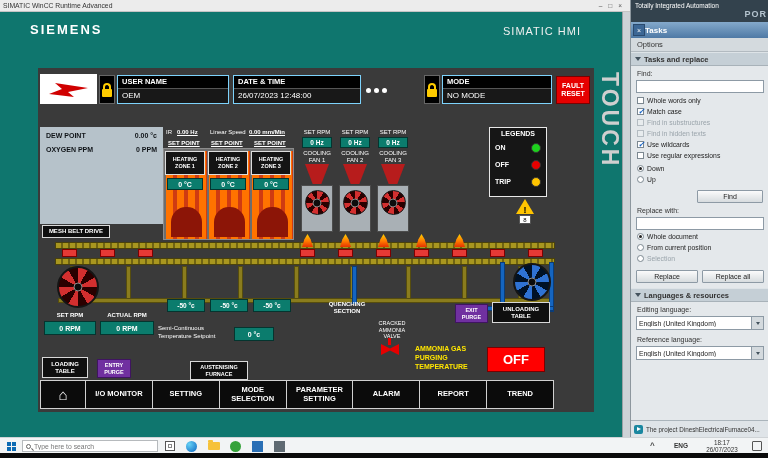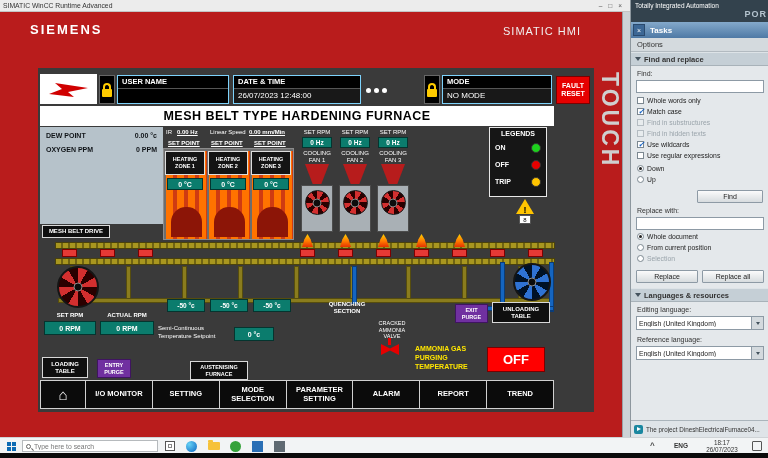--- a/index.html
+++ b/index.html
@@ -2,21 +2,21 @@
 <html><head>
 <meta charset="utf-8">
 <style>
 *{margin:0;padding:0;box-sizing:border-box}
 html,body{background:#222}
 #root{position:relative;width:768px;height:458px;background:#000;font-family:"Liberation Sans",sans-serif;overflow:hidden}
 
 
 #winbar{position:absolute;left:0;top:0;width:630px;height:12px;background:#ececec;border-bottom:1px solid #c4c4c4;display:flex;align-items:center;font-size:6.8px;color:#333;padding-left:3px}
 .winctrls{margin-left:auto;display:flex;gap:6px;padding-right:8px;font-size:6.5px;color:#555}
-#hmi{position:absolute;left:0;top:12px;width:622px;height:425px;background:#b91c1c}
+#hmi{position:absolute;left:0;top:12px;width:622px;height:425px;background:#0f766e}
 .vscroll{position:absolute;left:622px;top:12px;width:8px;height:425px;background:#cdd2d6;border-left:1px solid #9aa0a5}
 .siemens{position:absolute;left:30px;top:10px;color:#fff;font-size:13px;font-weight:bold;letter-spacing:2px}
 .simatic{position:absolute;left:503px;top:13px;color:#f0f0f0;font-size:11px;letter-spacing:1px}
 .touch{position:absolute;left:596px;top:60px;writing-mode:vertical-rl;color:#cfcfcf;font-size:23px;font-weight:bold;letter-spacing:3px}
 .side{position:absolute;left:563px;width:20px;height:20px;background:#141414;border:1px solid #9a9a9a;color:#fff;display:flex;align-items:center;justify-content:center;font-size:11px}
 .side.dim{border-color:#4a4a4a}
 
 
 #screen{position:absolute;left:38px;top:56px;width:556px;height:344px;background:#3a3a3a}
 .logo{position:absolute;left:2px;top:6px;width:57px;height:30px;background:#fff;display:flex;align-items:center;justify-content:center}
@@ -73,21 +73,21 @@
 .nav{flex:1;background:#0b0b0b;border:1px solid #d0d0d0;margin-left:-1px;color:#fff;font-size:7.5px;font-weight:bold;display:flex;align-items:center;justify-content:center;text-align:center;line-height:1.15;padding:0 2px}
 .nav.home{flex:0 0 46px;font-size:15px;margin-left:0}
 
 
 #tia{position:absolute;left:630px;top:0;width:138px;height:437px;background:#e4e8eb;border-left:1px solid #8d979e;color:#222}
 .tia-head{position:absolute;left:0;top:0;width:138px;height:22px;background:#33424d}
 .tia-head1{color:#fff;font-size:6.5px;padding:2px 0 0 4px;white-space:nowrap}
 .tia-head2{position:absolute;right:2px;top:9px;color:#b4c3ce;font-size:9px;font-weight:bold;letter-spacing:1px}
 .tia-tasks{position:absolute;left:0;top:22px;width:138px;height:16px;background:linear-gradient(#84a9cb,#4e79a5);display:flex;align-items:center}
 .tia-x{width:12px;height:12px;margin-left:2px;background:#3c6795;border:1px solid #2a4a6e;color:#fff;font-size:7px;display:flex;align-items:center;justify-content:center}
-.tia-tasks-t{color:#fff;font-weight:bold;font-size:8px;margin-left:5px}
+.tia-tasks-t{color:#fff;font-weight:bold;font-size:8px;}
 .tia-opt{position:absolute;left:0;top:38px;width:138px;height:14px;background:#d4dade;border-bottom:1px solid #b2bac0;line-height:14px;padding-left:6px;font-size:7.5px;color:#333}
 .tia-sect{position:absolute;left:0;width:138px;height:14px;background:#c5cfd6;border-bottom:1px solid #a8b2b9;border-top:1px solid #dde3e7;display:flex;align-items:center;gap:3px;padding-left:4px;font-weight:bold;font-size:7.5px;color:#333}
 .tri{width:0;height:0;border-left:3px solid transparent;border-right:3px solid transparent;border-top:4px solid #44535e;flex:0 0 auto}
 .tia-lbl{position:absolute;left:6px;font-size:7px;color:#333}
 .tia-input{position:absolute;left:5px;width:128px;height:13px;border:1px solid #8d9aa5;background:#fff;font-size:7px;padding:0 2px;font-family:inherit}
 .tia-check{position:absolute;left:6px;display:flex;align-items:center;gap:3px;font-size:6.8px;color:#222}
 .tia-check.dis{color:#9aa4ab}
 .cb{width:7px;height:7px;background:#fff;border:1px solid #7c8891;position:relative;flex:0 0 auto}
 .cb.checked:after{content:"\2713";position:absolute;left:0;top:-2px;color:#1260c4;font-size:8px;font-weight:bold}
 .dis .cb{background:#e8ecee;border-color:#b4bcc2}
@@ -160,20 +160,21 @@
           </svg>
       </div>
       <div class="lockbox" style="left:61px;top:7px">
           <div class="lock">
             <i></i>
             <b></b>
           </div>
         </div>
       <div class="grp" style="left:79px;top:7px;width:112px">
         <div class="grp-t">USER NAME</div>
+        <div class="grp-v">OEM</div>
       </div>
       <div class="grp" style="left:195px;top:7px;width:128px">
         <div class="grp-t">DATE &amp; TIME</div>
         <div class="grp-v">26/07/2023 12:48:00</div>
       </div>
       <div class="dots">
           <i></i>
           <i></i>
           <i></i>
         </div>
@@ -182,21 +183,20 @@
             <i></i>
             <b></b>
           </div>
         </div>
       <div class="grp" style="left:404px;top:7px;width:110px">
         <div class="grp-t">MODE</div>
         <div class="grp-v">NO MODE</div>
       </div>
       <div class="fault">FAULT RESET</div>
 
-      <div class="ttl">MESH BELT TYPE HARDENING FURNACE</div>
 
       <div class="gas">
         <div class="gas-row">
           <span>DEW POINT</span>
           <span>0.00 °c</span>
         </div>
         <div class="gas-row">
           <span>OXYGEN PPM</span>
           <span>0 PPM</span>
         </div>
@@ -359,21 +359,21 @@
       <div class="tia-head2">POR</div>
     </div>
     <div class="tia-tasks">
       <span class="tia-x">×</span>
       <span class="tia-tasks-t">Tasks</span>
     </div>
     <div class="tia-opt">Options</div>
 
     <div class="tia-sect" style="top:52px">
       <i class="tri"></i>
-      <span>Find and replace</span>
+      <span>Tasks and replace</span>
     </div>
     <div class="tia-lbl" style="top:70px">Find:</div>
     <input class="tia-input" style="top: 80px;" value="">
 
     <div class="tia-check" style="top:97px">
         <i class="cb"></i>
         <span>Whole words only</span>
       </div>
     <div class="tia-check" style="top:108px">
         <i class="cb checked"></i>

